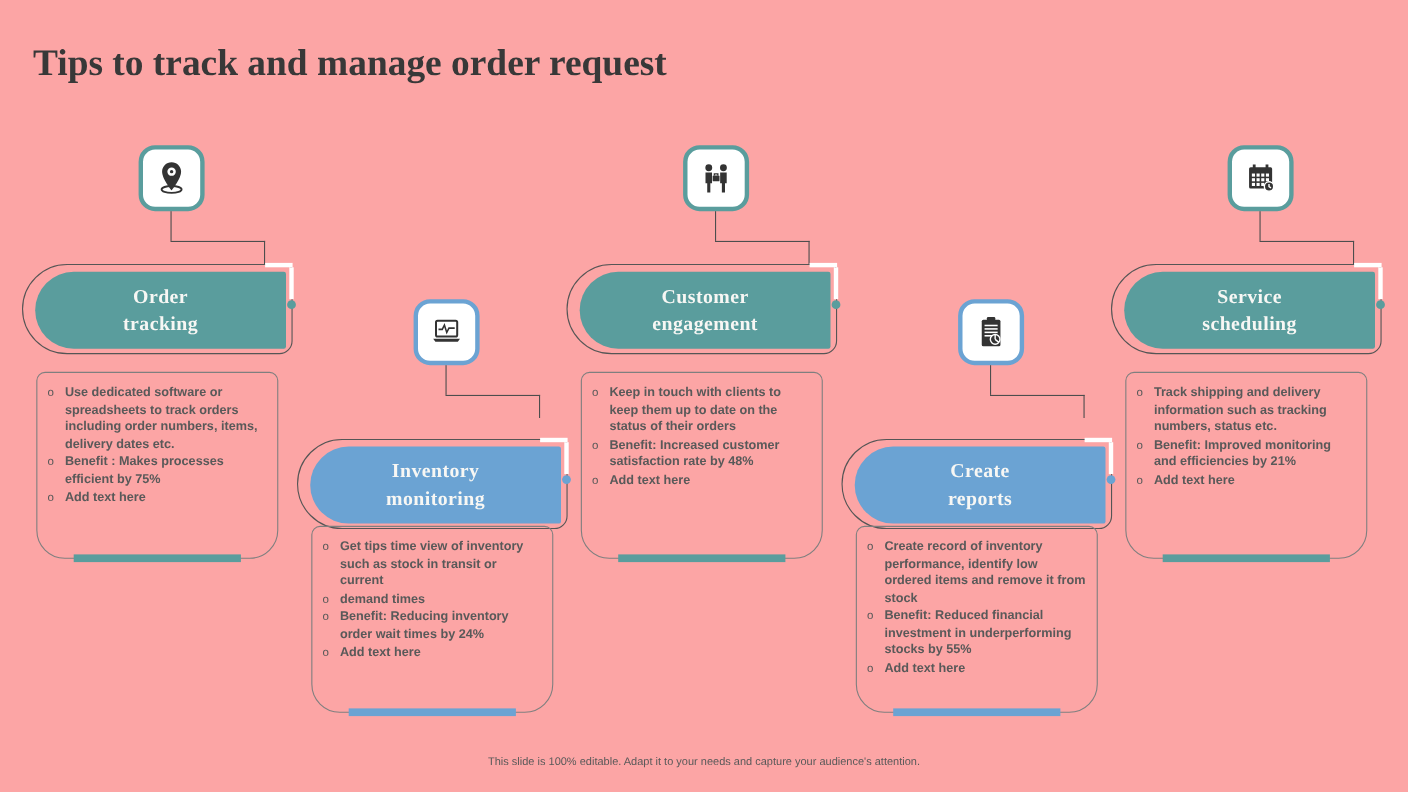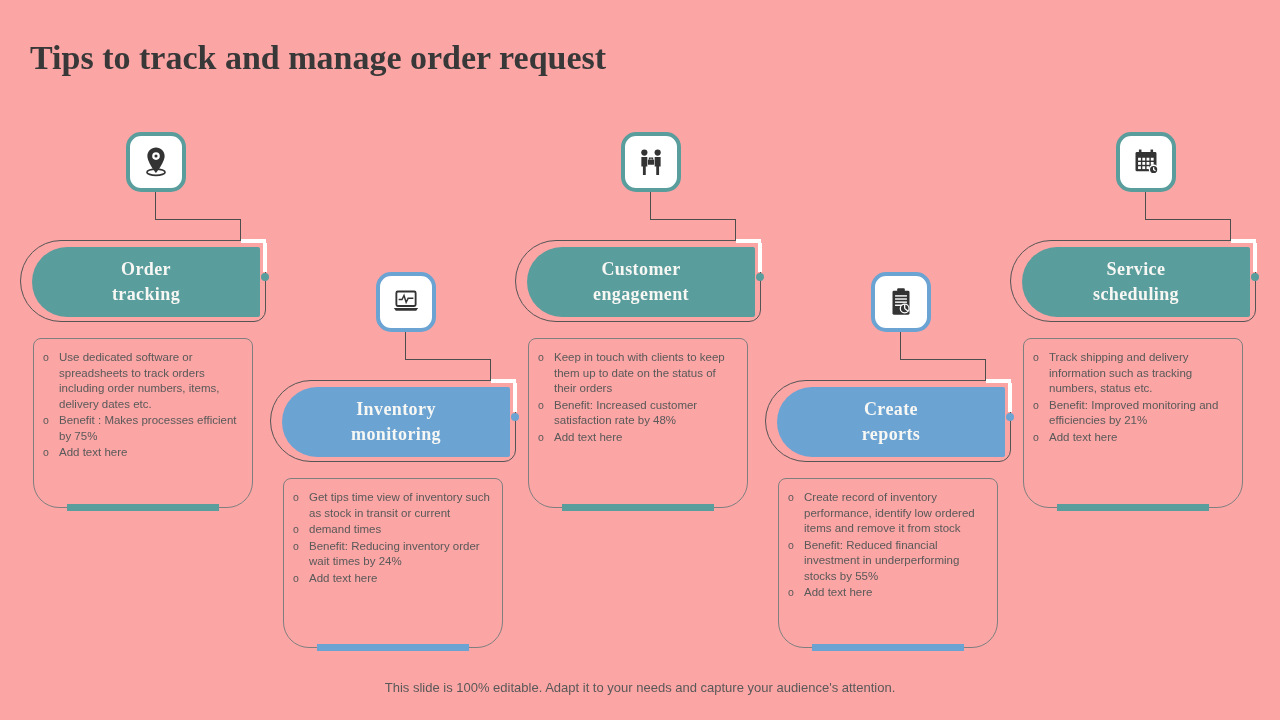--- a/index.html
+++ b/index.html
@@ -3,59 +3,59 @@
 <meta charset="utf-8">
 <style>
   html,body{margin:0;padding:0;background:#fff;}
   .slide{position:relative;width:1280px;height:720px;background:#fca5a5;overflow:hidden;
          font-family:"Liberation Sans",sans-serif;}
   .title{position:absolute;left:30px;top:16px;font-family:"Liberation Serif",serif;
          font-size:34px;color:#383838;}
   .subtitle{position:absolute;left:31px;top:70px;width:1192px;font-size:11px;
             line-height:15px;color:#595959;}
   .footer{position:absolute;left:0;right:0;bottom:12px;text-align:center;
-          font-size:13px;color:#595959;}
+          font-size:10px;color:#595959;}
 
   .tip-col{position:absolute;top:0;width:246px;height:720px;}
   .accent-teal{--accent:#5a9d9d;}
   .accent-blue{--accent:#6ba3d3;}
 
   .icon-box{position:absolute;left:106px;width:60px;height:60px;background:#fff;
             border:4px solid var(--accent);border-radius:15px;box-sizing:border-box;
             display:flex;align-items:center;justify-content:center;}
   .lane-high .icon-box{top:132px}.lane-low .icon-box{top:272px}
 
   .seg{position:absolute;background:#4d4d4d;}
   .seg-v1{left:135px;width:1px;height:27px;}
   .lane-high .seg-v1{top:192px}.lane-low .seg-v1{top:332px}
   .seg-h{left:135px;width:86px;height:1px;}
   .lane-high .seg-h{top:219px}.lane-low .seg-h{top:359px}
   .seg-v2{left:220px;width:1px;height:21px;}
   .lane-high .seg-v2{top:219px}.lane-low .seg-v2{top:359px}
 
   .outline{position:absolute;left:0;width:246px;height:82px;border:1px solid #555;
            border-radius:41px 6px 12px 41px;box-sizing:border-box;}
-  .lane-high .outline{top:240px}.lane-low .outline{top:380px}
+  .lane-high .outline{top:240px}.lane-low .outline{top:399px}
   .er{position:absolute;background:#fff;}
   .er-top{top:-2px;right:-1px;width:25px;height:4px;}
   .er-right{top:2px;right:-2px;width:4px;height:29px;}
   .pill{position:absolute;left:11px;top:6px;right:5px;bottom:4px;background:var(--accent);
         border-radius:35px 2px 2px 35px;display:flex;flex-direction:column;align-items:center;
         justify-content:center;color:#f7f7f4;font-family:"Liberation Serif",serif;
         font-weight:bold;font-size:18px;line-height:25px;letter-spacing:.4px;text-align:center;}
   .dot{position:absolute;right:-4px;top:32px;width:8px;height:8px;border-radius:50%;
        background:var(--accent);}
 
   .textbox{position:absolute;left:13px;width:220px;height:170px;border:1px solid #7f7f7f;
            border-radius:8px 8px 26px 26px;box-sizing:border-box;padding:11px 9px 0 6px;}
   .lane-high .textbox{top:338px}.lane-low .textbox{top:478px}
   .bullets{list-style:none;margin:0;padding:0;}
   .bullet{display:flex;gap:7px;color:#595959;font-size:11.5px;line-height:15.5px;margin-bottom:1px;}
   .mk{flex:0 0 12px;text-align:center;font-size:10.5px;}
-  .bt{flex:1;}
+  .bt{flex:1;font-weight:bold;}
   .bar{position:absolute;left:50%;transform:translateX(-50%);bottom:-4px;width:152px;height:7px;
        background:var(--accent);}
 </style>
 </head>
 <body>
 
 <div class="slide">
 
   <h1 class="title">Tips to track and manage order request</h1>
 

